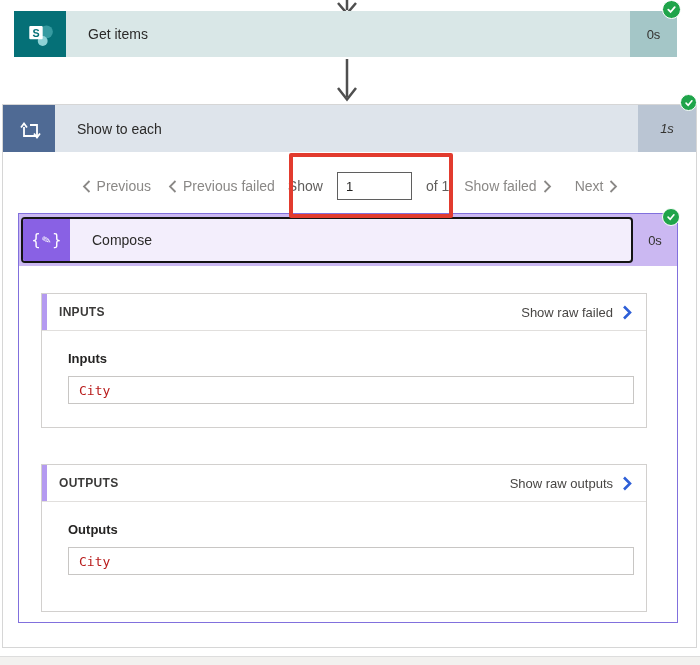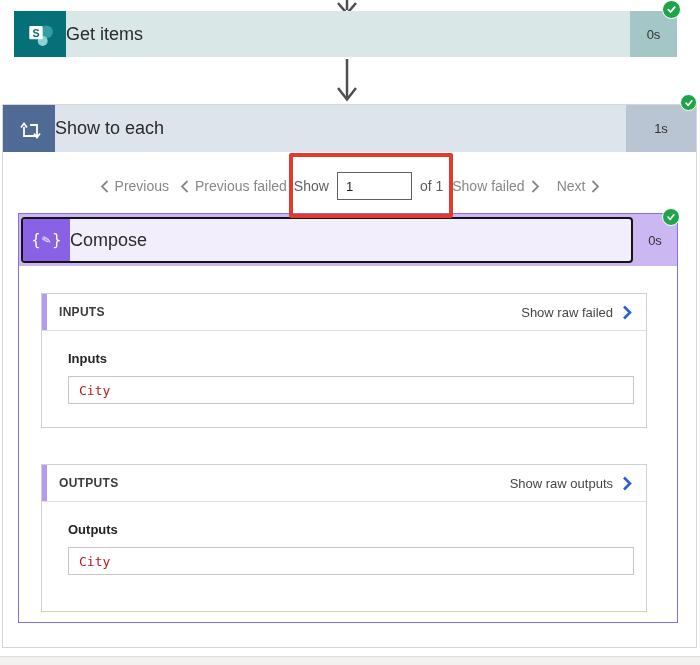--- a/index.html
+++ b/index.html
@@ -29,21 +29,21 @@
   }
   svg{display:block;}
   .abs{position:absolute;}
 
   
   .connector{pointer-events:none;z-index:1;}
 
   
   .action-bar{display:flex;align-items:stretch;z-index:2;}
   .action-icon{display:flex;align-items:center;justify-content:center;flex:0 0 auto;}
-  .action-title{flex:1 1 auto;display:flex;align-items:center;font-size:18px;color:#2b2a29;}
+  .action-title{flex:1 1 auto;display:flex;align-items:center;padding-left:22px;font-size:14px;color:#2b2a29;}
   .action-duration{display:flex;align-items:center;justify-content:center;font-size:13px;color:#33322f;flex:0 0 auto;}
 
   .badge{
     width:19px;height:19px;border-radius:50%;
     background:var(--success-green);
     border:1.5px solid #ffffff;
     display:flex;align-items:center;justify-content:center;
     z-index:6;
   }
 
@@ -51,27 +51,27 @@
   #get-items{left:14px;top:11px;width:663px;height:46px;}
   #get-items .action-icon{width:52px;background:var(--sharepoint-teal);}
   #get-items .action-title{background:var(--get-items-bar);}
   #get-items .action-duration{width:47px;background:var(--get-items-duration);}
 
   
   #loop-scope{left:2px;top:104px;width:695px;height:544px;background:#fff;border:1px solid #d6d6d6;z-index:2;}
   #loop-header{display:flex;align-items:stretch;height:47px;cursor:pointer;}
   #loop-header .action-icon{width:52px;background:var(--loop-slate);}
   #loop-header .action-title{background:var(--loop-bar);}
-  #loop-header .action-duration{width:70px;background:var(--loop-duration);}
+  #loop-header .action-duration{width:58px;background:var(--loop-duration);font-style:italic;}
 
   
   #pagination{
     left:0;top:170px;width:700px;height:32px;
     display:flex;align-items:center;justify-content:center;
-    gap:11px;z-index:3;font-size:14px;color:#8a8886;
+    gap:17px;z-index:3;font-size:14px;color:#8a8886;
   }
   .page-link{display:flex;align-items:center;gap:6px;color:#8a8886;cursor:pointer;white-space:nowrap;}
   .page-static{color:#605e5c;white-space:nowrap;}
   #iteration-input{
     width:75px;height:28px;border:1.4px solid #5f5f5f;background:#fff;
     font-family:"Liberation Sans","DejaVu Sans",sans-serif;
     font-size:13px;color:#252423;padding:0 0 0 8px;outline:none;
   }
   .chev{flex:0 0 auto;}
 

